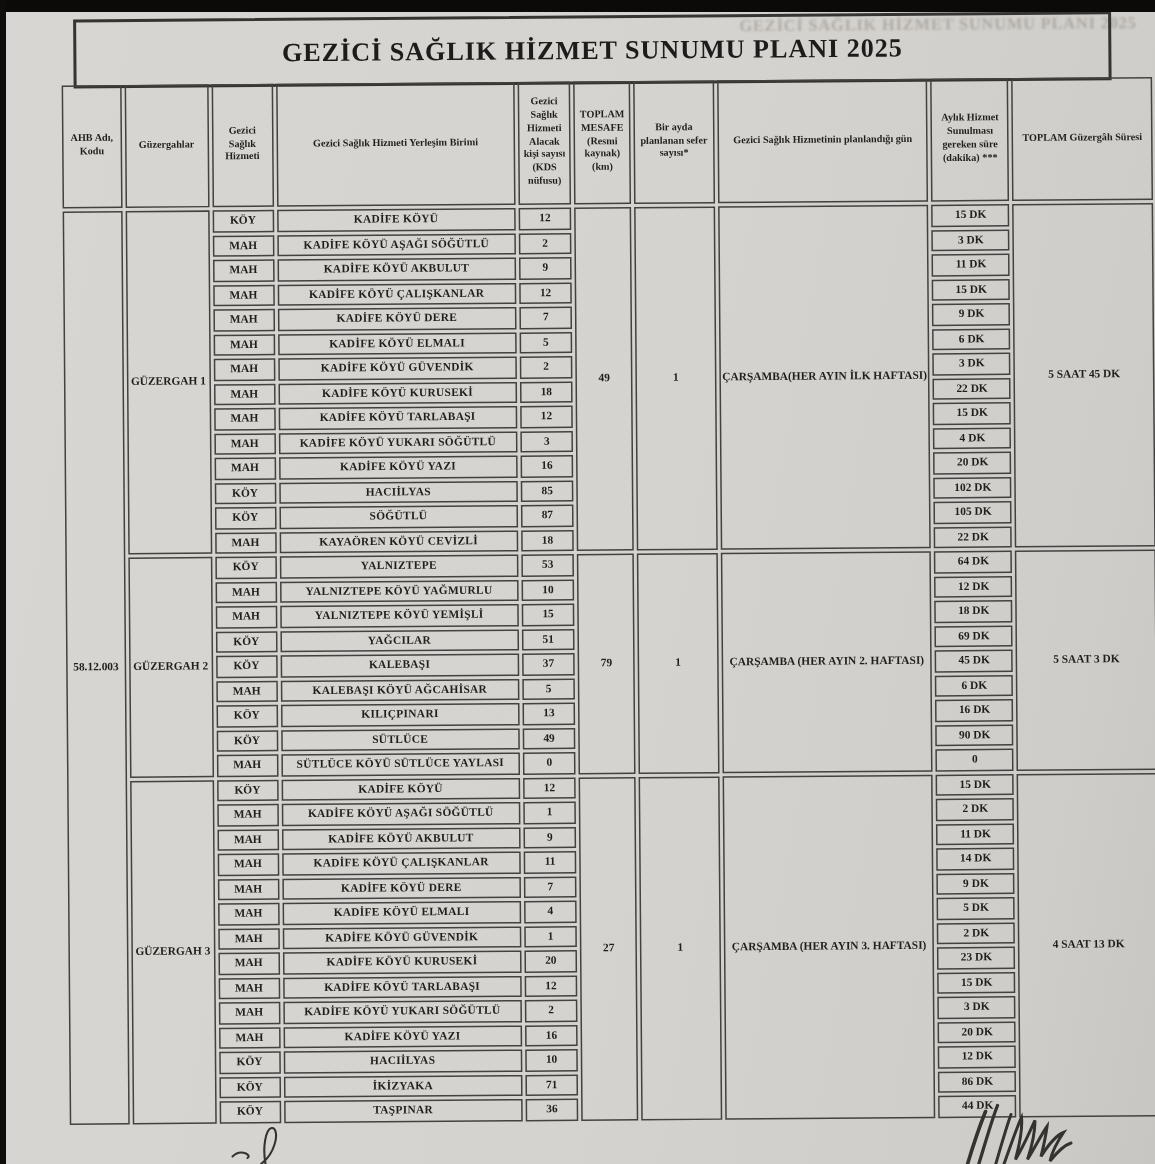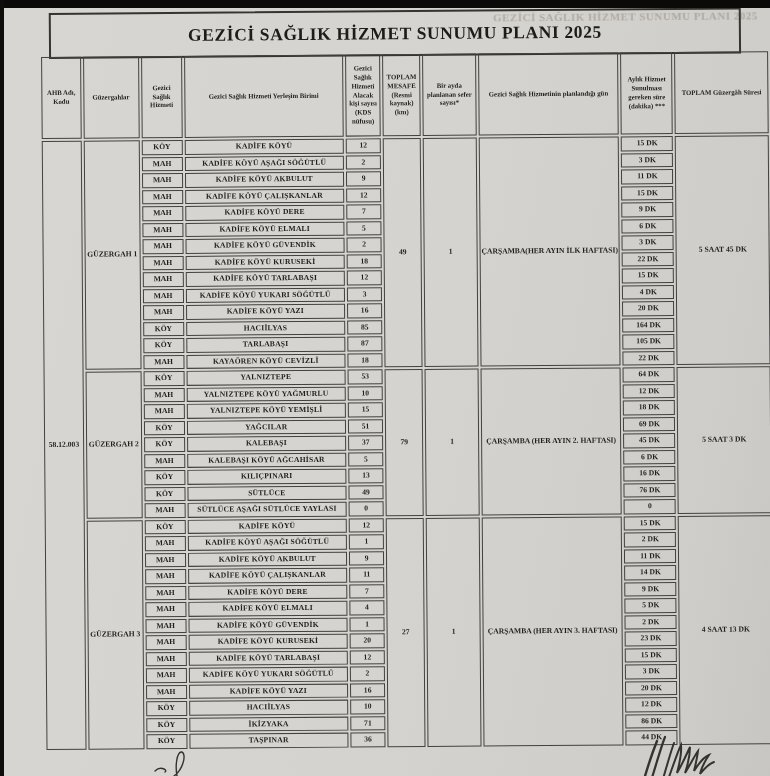--- a/index.html
+++ b/index.html
@@ -165,25 +165,25 @@
           <tr>
             <td>MAH</td>
             <td class="name-col">KADİFE KÖYÜ YAZI</td>
             <td>16</td>
             <td>20 DK</td>
           </tr>
           <tr>
             <td>KÖY</td>
             <td class="name-col">HACIİLYAS</td>
             <td>85</td>
-            <td>164 DK</td>
-          </tr>
-          <tr>
-            <td>KÖY</td>
-            <td class="name-col">TARLABAŞI</td>
+            <td>102 DK</td>
+          </tr>
+          <tr>
+            <td>KÖY</td>
+            <td class="name-col">SÖĞÜTLÜ</td>
             <td>87</td>
             <td>105 DK</td>
           </tr>
           <tr>
             <td>MAH</td>
             <td class="name-col">KAYAÖREN KÖYÜ CEVİZLİ</td>
             <td>18</td>
             <td>22 DK</td>
           </tr>
           <tr>
@@ -230,25 +230,25 @@
           <tr>
             <td>KÖY</td>
             <td class="name-col">KILIÇPINARI</td>
             <td>13</td>
             <td>16 DK</td>
           </tr>
           <tr>
             <td>KÖY</td>
             <td class="name-col">SÜTLÜCE</td>
             <td>49</td>
-            <td>76 DK</td>
-          </tr>
-          <tr>
-            <td>MAH</td>
-            <td class="name-col">SÜTLÜCE AŞAĞI SÜTLÜCE YAYLASI</td>
+            <td>90 DK</td>
+          </tr>
+          <tr>
+            <td>MAH</td>
+            <td class="name-col">SÜTLÜCE KÖYÜ SÜTLÜCE YAYLASI</td>
             <td>0</td>
             <td>0</td>
           </tr>
           <tr>
             <td rowspan="14">GÜZERGAH 3</td>
             <td>KÖY</td>
             <td class="name-col">KADİFE KÖYÜ</td>
             <td>12</td>
             <td rowspan="14">27</td>
             <td rowspan="14">1</td>

